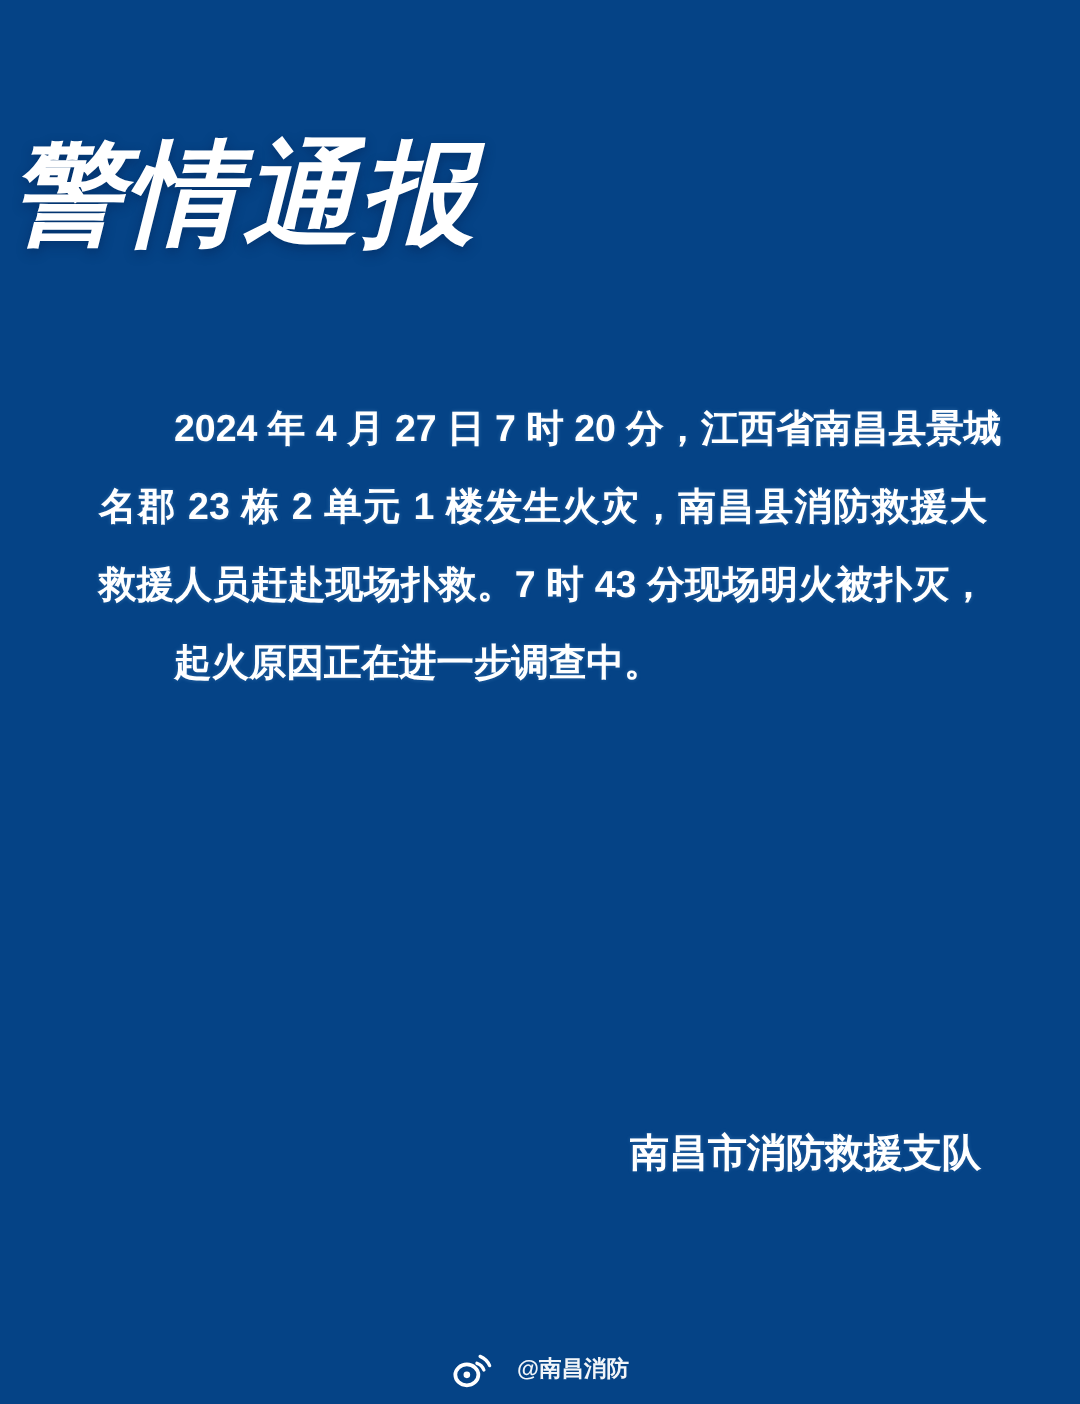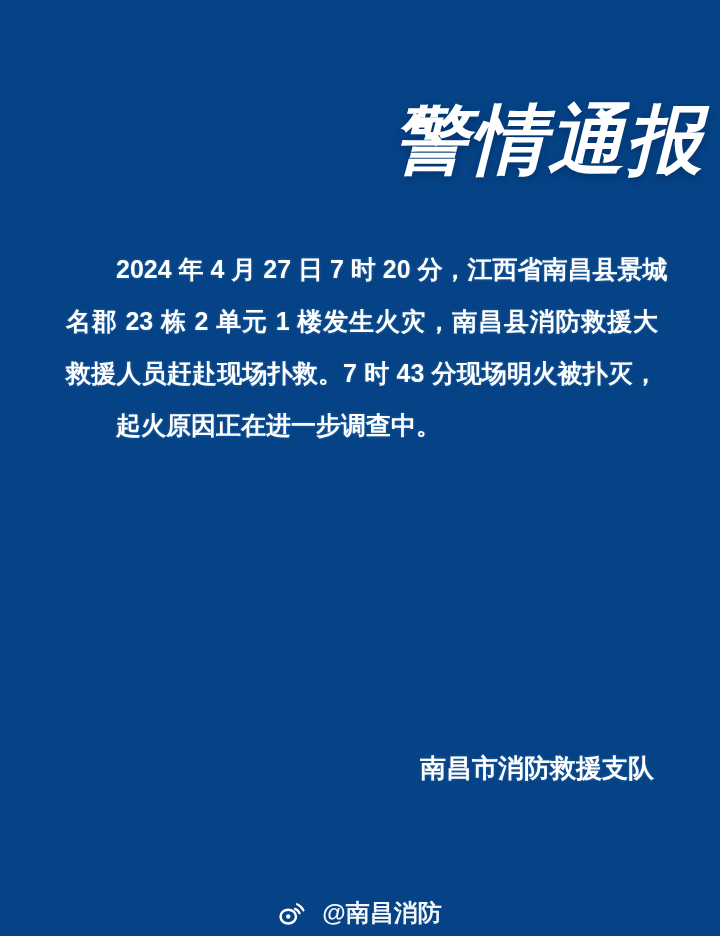--- a/index.html
+++ b/index.html
@@ -11,34 +11,34 @@
     background: #054386;
     overflow: hidden;
     color: #ffffff;
     font-family: "Liberation Sans", "DejaVu Sans", sans-serif;
   }
   .title {
     position: absolute;
     top: 72px;
     left: 0;
     right: 0;
-    margin: 16px;
-    text-align: right;
+    margin: 6px;
+    text-align: left;
     font-family: "Liberation Serif", "DejaVu Serif", serif;
     font-style: italic;
     font-weight: 700;
     font-size: 76px;
     line-height: 104px;
     letter-spacing: 2px;
     color: #ffffff;
     text-shadow: 0 3px 8px rgba(0, 20, 60, 0.35);
   }
   .body-block {
     position: absolute;
-    top: 243px;
+    top: 260px;
     left: 66px;
     width: 592px;
     font-size: 25px;
     font-weight: 700;
     line-height: 52px;
     color: #ffffff;
     text-shadow: 0 0 3px rgba(150, 205, 255, 0.28);
   }
   .line { white-space: nowrap; }
   .line.justify {
@@ -60,21 +60,21 @@
   }
   .watermark {
     position: absolute;
     top: 899px;
     left: 0;
     right: 0;
     display: flex;
     justify-content: center;
     align-items: center;
     gap: 17px;
-    font-size: 24px;
+    font-size: 15px;
     font-weight: 700;
     line-height: 28px;
     color: rgba(255, 255, 255, 0.95);
   }
   .wb-icon { display: inline-flex; width: 27px; height: 25px; }
   .wb-icon svg { width: 100%; height: 100%; }
 </style>
 </head>
 <body>
 

